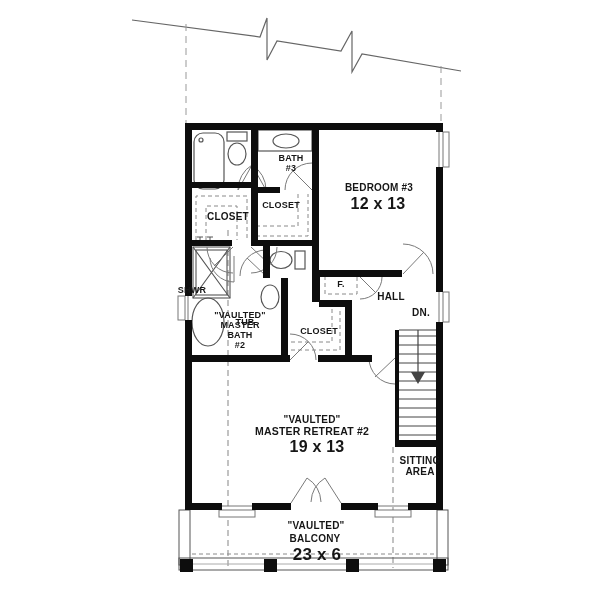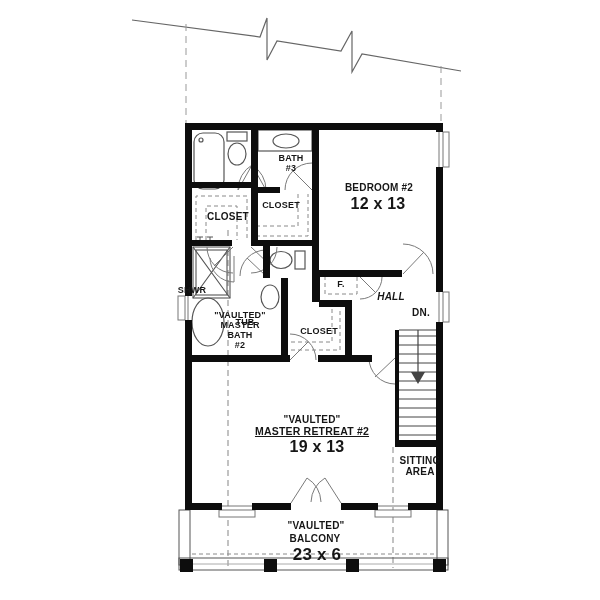--- a/index.html
+++ b/index.html
@@ -3,21 +3,21 @@
 <meta charset="utf-8">
 <style>
   html,body{margin:0;padding:0;background:#fff;}
   #plan{position:relative;width:476px;height:600px;background:#fff;overflow:hidden;
         font-family:"Liberation Sans", sans-serif;}
   #plan svg{position:absolute;left:0;top:0;}
   .lbl{position:absolute;transform:translateX(-50%);color:#161616;font-weight:700;
        white-space:pre-line;text-align:center;letter-spacing:.2px;line-height:1.12;}
   .fs9{font-size:9px;}
   .fs10{font-size:10px;}
-  .fs11{font-size:10.5px;text-decoration:underline;}
+  .fs11{font-size:10.5px;}
   .fs15{font-size:17px;}
   .fs16{font-size:16px;}
 </style>
 </head>
 <body>
 
 <div id="plan">
 
   <svg width="600" height="600" viewBox="0 0 600 600">
 
@@ -154,32 +154,32 @@
       <rect x="345" y="300" width="7" height="57"></rect>
       <rect x="185" y="355" width="105" height="7"></rect>
       <rect x="318" y="355" width="54" height="7"></rect>
       <rect x="395" y="330" width="4" height="117"></rect>
       <rect x="395" y="440" width="48" height="7"></rect>
     </g>
   </svg>
 
   <div class="lbl fs9" style="left:291px;top:153px;">BATH
 #3</div>
-  <div class="lbl fs10" style="left:379px;top:182px;">BEDROOM #2</div>
+  <div class="lbl fs10" style="left:379px;top:182px;">BEDROOM #3</div>
   <div class="lbl fs16" style="left:378px;top:195px;text-align:right;">12 x 13</div>
   <div class="lbl fs10" style="left:228px;top:211px;">CLOSET</div>
   <div class="lbl fs9" style="left:281px;top:200px;">CLOSET</div>
   <div class="lbl fs9" style="left:192px;top:285px;">SHWR</div>
   <div class="lbl fs9" style="left:208px;top:317px;margin-left:37px;">TUB</div>
   <div class="lbl fs9" style="left:240px;top:310px;">"VAULTED"
 MASTER
 BATH
 #2</div>
   <div class="lbl fs9" style="left:341px;top:279px;">F.</div>
-  <div class="lbl fs10" style="left:391px;top:291px;font-style:italic;">HALL</div>
+  <div class="lbl fs10" style="left:391px;top:291px;">HALL</div>
   <div class="lbl fs10" style="left:421px;top:307px;">DN.</div>
   <div class="lbl fs9" style="left:319px;top:326px;">CLOSET</div>
   <div class="lbl fs10" style="left:312px;top:414px;">"VAULTED"</div>
   <div class="lbl fs11" style="left:312px;top:426px;">MASTER RETREAT #2</div>
   <div class="lbl fs16" style="left:310px;top:438px;margin-left:7px;">19 x 13</div>
   <div class="lbl fs10" style="left:420px;top:455px;text-align:center;">SITTING
 AREA</div>
   <div class="lbl fs10" style="left:316px;top:520px;">"VAULTED"</div>
   <div class="lbl fs10" style="left:315px;top:533px;">BALCONY</div>
   <div class="lbl fs15" style="left:317px;top:545px;">23 x 6</div>

